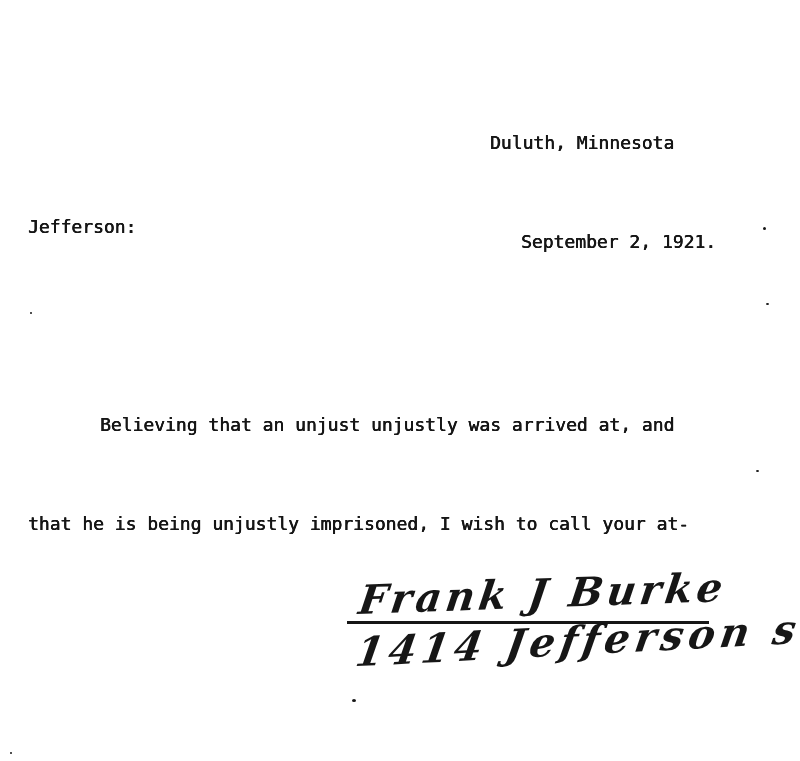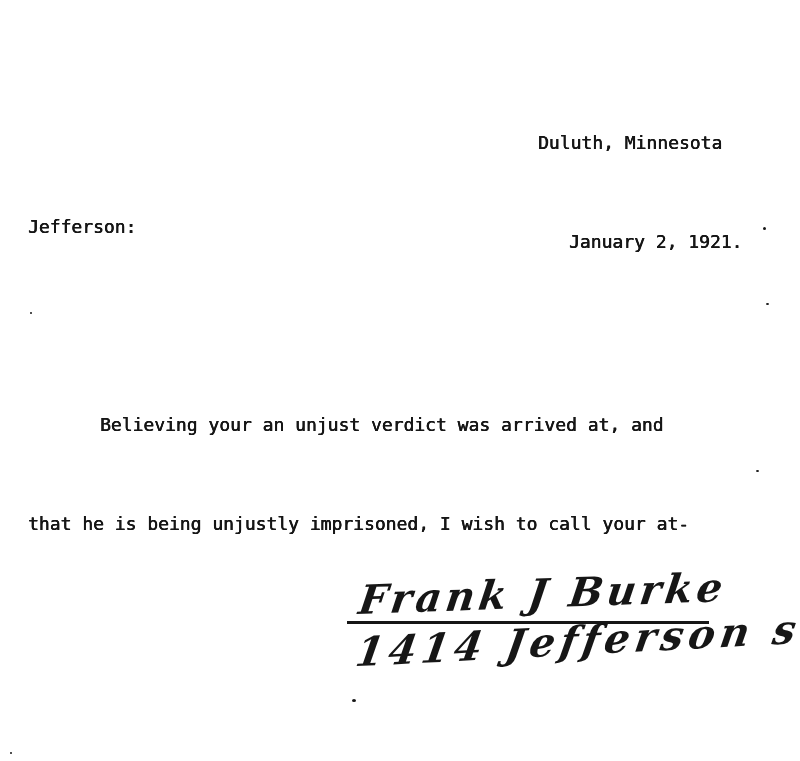--- a/index.html
+++ b/index.html
@@ -21,21 +21,20 @@
     line-height: 33px;
     letter-spacing: 0;
     text-shadow: 0.4px 0 currentColor, 0 0.3px currentColor;
     white-space: pre;
   }
   .dateline {
     position: absolute;
     top: 60px;
     left: 0;
     width: 740px;
-    padding-left: 48px;
   }
   .dateline-city { margin-left: 490px; }
   .dateline-date { margin-left: 521px; }
   .body-block {
     position: absolute;
     top: 144px;
     left: 28px;
     width: 740px;
   }
   .line { height: 33px; }
@@ -86,28 +85,28 @@
   .speck-5 { left: 10px;  top: 752px; width: 2px; height: 2px; }
   .speck-6 { left: 352px; top: 699px; width: 4px; height: 3px; }
 </style>
 </head>
 <body>
 
 <div class="page">
 
   <div class="dateline typed">
     <div class="dateline-city">Duluth, Minnesota</div>
-    <div class="dateline-date">January 2, 1921.</div>
+    <div class="dateline-date">September 2, 1921.</div>
   </div>
 
   <div class="body-block typed">
     <div class="line">Jefferson:</div>
 
     <div>
-      <div class="line indent">Believing your an unjust verdict was arrived at, and</div>
+      <div class="line indent">Believing that an unjust unjustly was arrived at, and</div>
       <div class="line">that he is being unjustly imprisoned, I wish to call your at-</div>
       
       
       
     </div>
 
     
 
     
 

